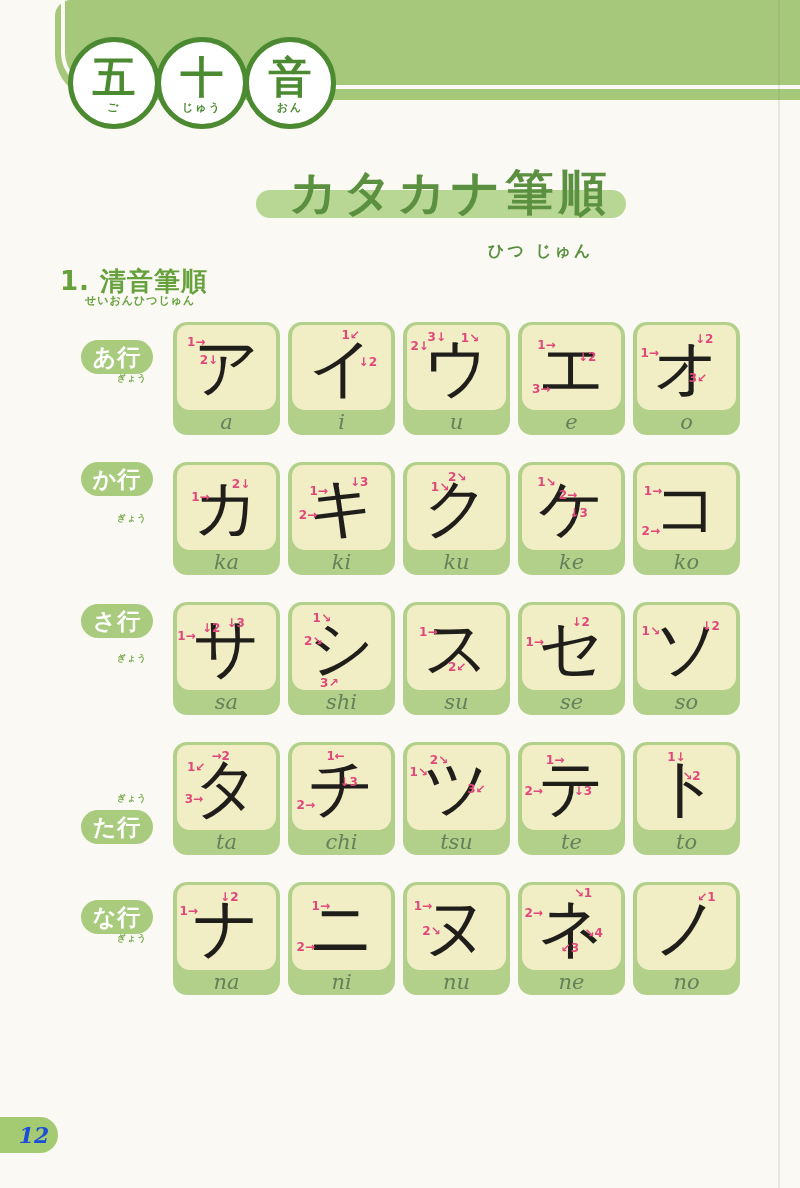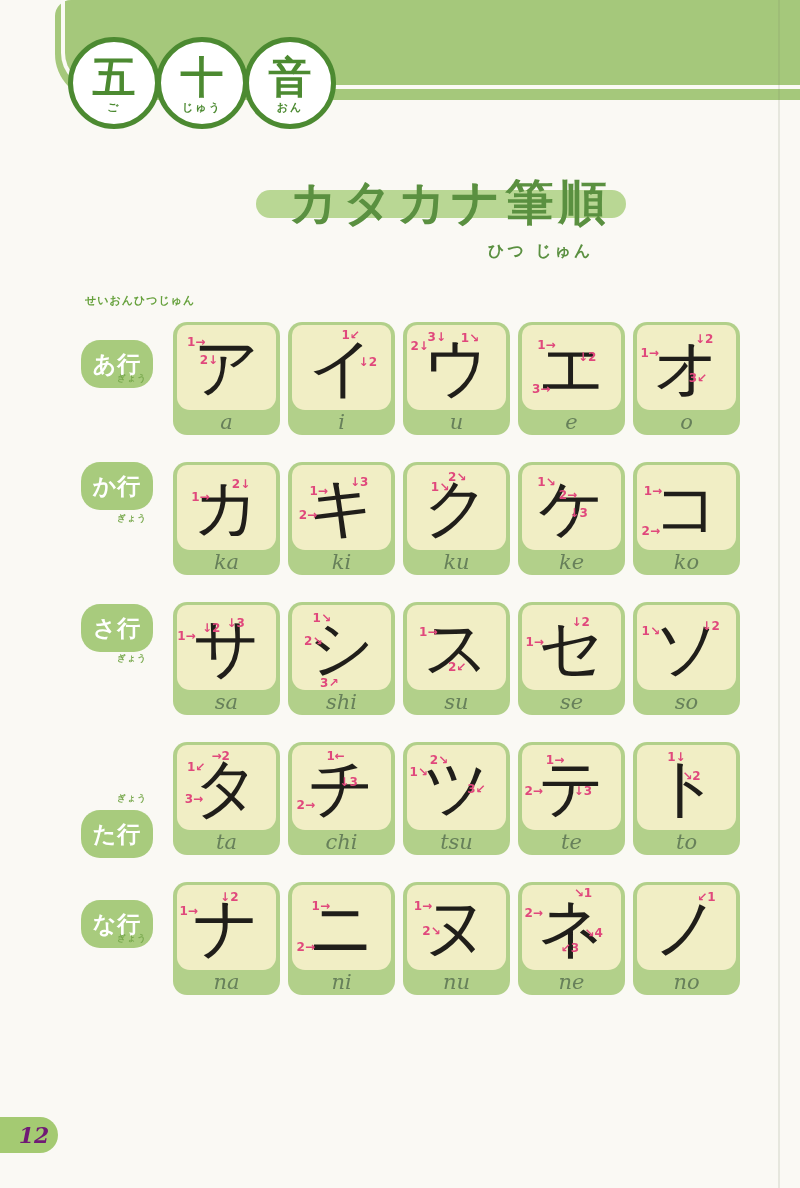--- a/index.html
+++ b/index.html
@@ -36,39 +36,39 @@
   .badge-kanji { font-size:43px; font-weight:bold; color:#4c8a31; line-height:1.05; margin-top:2px; }
   .badge-furi  { font-size:11px; font-weight:bold; color:#4c8a31; letter-spacing:2px; line-height:1; margin-top:1px; }
   
   .title-band {
     position:absolute; left:256px; top:190px; width:370px; height:28px;
     background:#b9d794; border-radius:14px;
   }
   .title-text {
     position:absolute; left:289px; top:168px;
     font-size:48px; font-weight:bold; color:#5a9040;
-    letter-spacing:5px; line-height:1; white-space:nowrap;margin-top:10px;
+    letter-spacing:5px; line-height:1; white-space:nowrap;
   }
   .title-furi {
     position:absolute; left:488px; top:219px;
     font-size:16px; font-weight:bold; color:#5a9040; letter-spacing:3px;margin-top:22px;
   }
   
   .section-label {
     position:absolute; left:60px; top:264px;
     font-size:26px; font-weight:bold; color:#66a13c; letter-spacing:1px;
   }
   .section-furi {
     position:absolute; left:85px; top:293px;
     font-size:11px; font-weight:bold; color:#66a13c; letter-spacing:1px;
   }
   
   .kana-grid { position:absolute; left:0; top:322px; width:800px; height:700px; }
   .row-label {
-    position:absolute; left:81px; width:72px; height:48px;
+    position:absolute; left:81px; width:72px; height:34px;
     background:#a8cb7d; border-radius:19px;
     color:#ffffff; font-size:23px; font-weight:bold;
     display:flex; align-items:center; justify-content:center;
     letter-spacing:1px;
   }
   .row-label-furi {
     position:absolute; left:110px; width:44px; text-align:center;
     font-size:9px; font-weight:bold; color:#79a94e; letter-spacing:1px;
   }
   .kana-cell {
@@ -96,21 +96,21 @@
     font-size:12px; font-weight:bold; color:#e0487c; line-height:1;
   }
   
   .page-number {
     position:absolute; left:0; top:1117px; width:58px; height:36px;
     background:#a4ca72; border-radius:0 18px 18px 0;
     display:flex; align-items:center; justify-content:center;
     padding-left:10px;
   }
   .page-number span {
-    font-size:22px; font-style:italic; font-weight:bold; color:#701a75;
+    font-size:22px; font-style:italic; font-weight:bold; color:#1d4ed8;
     font-family:"DejaVu Serif","Liberation Serif",serif;
   }
 </style>
 </head>
 <body>
 
 <div class="page">
 
   <div class="header-band">
     <div class="header-band-line"></div>
@@ -128,20 +128,21 @@
     <div class="badge-circle">
       <div class="badge-kanji">音</div>
       <div class="badge-furi">おん</div>
     </div>
   </div>
 
   <div class="title-band"></div>
   <h1 class="title-text">カタカナ筆順</h1>
   <div class="title-furi">ひつ じゅん</div>
 
+  <h2 class="section-label">1. 清音筆順</h2>
   <div class="section-furi">せいおんひつじゅん</div>
 
   <div class="kana-grid" id="kana-grid">
       <div class="row-label" style="top: 18px;">あ行</div>
       <div class="row-label-furi" style="top: 50px;">ぎょう</div>
       <div class="kana-cell" style="left: 173px; top: 0px;">
         <div class="cell-panel"></div>
         <div class="cell-kana">ア</div>
         <span class="stroke-num" style="left: 13%; top: 12%;">1→</span>
         <span class="stroke-num" style="left: 25%; top: 28%;">2↓</span>

